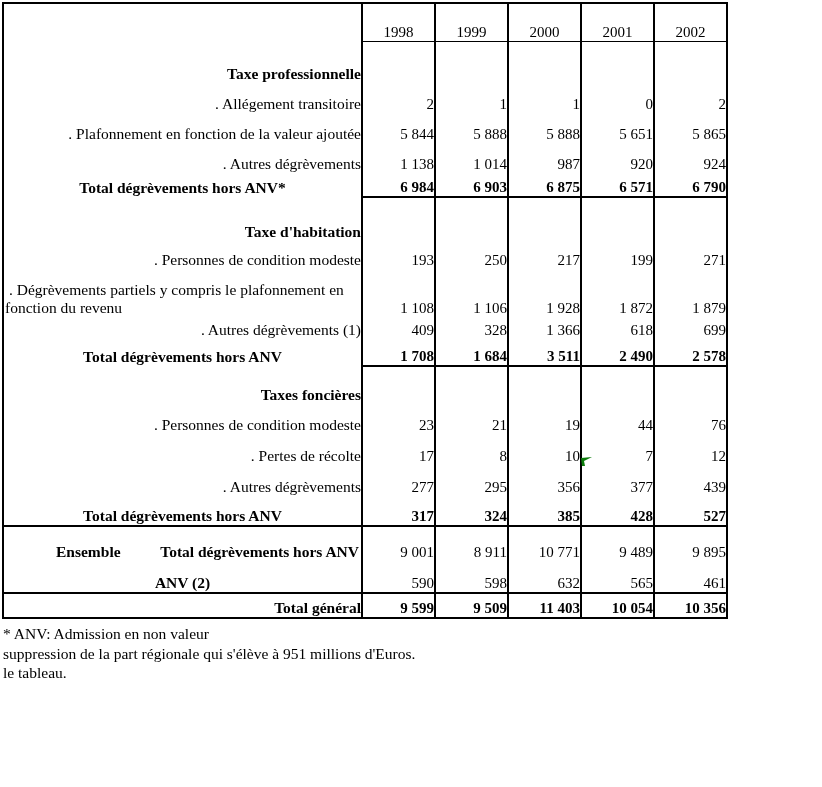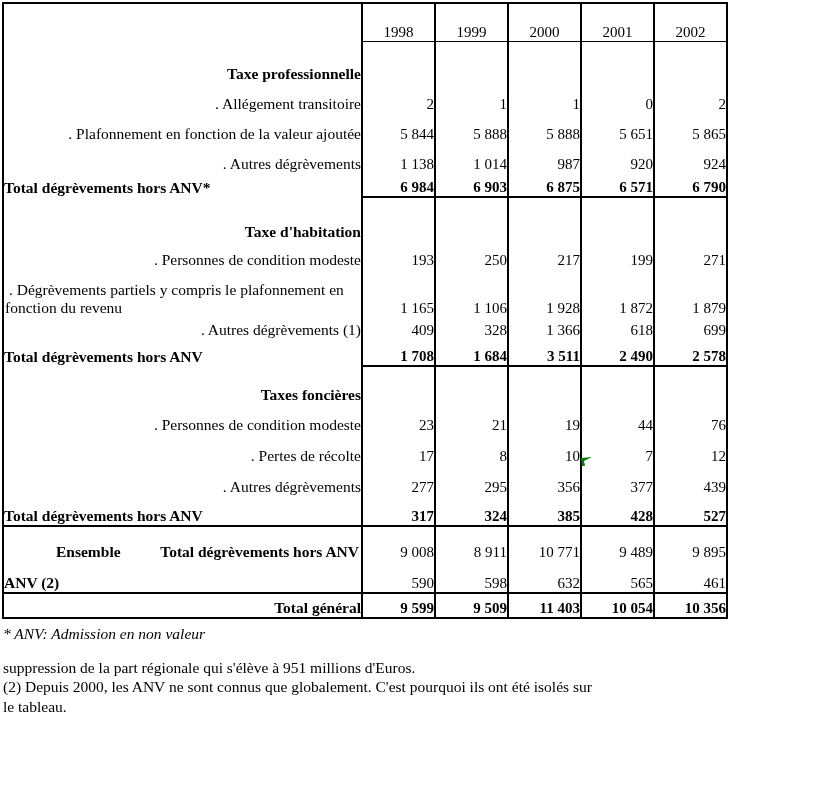--- a/index.html
+++ b/index.html
@@ -11,32 +11,32 @@
     position:absolute; left:2px; top:2px; width:724px;
     border-collapse:collapse; table-layout:fixed;
     border:2px solid #000; font-size:15.5px;padding-left:28px;
   }
   table.tbl td { padding:0; vertical-align:bottom; overflow:hidden; }
   
   td.v  { border-left:2px solid #000; text-align:right; padding:0 5px 4px 0; font-size:15px; }
   td.yh { border-left:2px solid #000; border-bottom:1px solid #000;
           text-align:center; vertical-align:middle; font-size:15px; }
   td.lbl  { padding-left:5px;  padding-bottom:4px;text-align:right; }
-  td.lblr { text-align:left; padding-right:2px; padding-bottom:4px; }
+  td.lblr { text-align:center; padding-right:2px; padding-bottom:4px; }
   td.lbl2 { padding-bottom:3px; }
   .l1 { padding-left:5px; }
   .l2 { padding-left:1px; }
   .b  { font-weight:bold; }
   td.vb2 { border-bottom:2px solid #000; }  
   td.lb2 { border-bottom:2px solid #000; }  
   .ens-flex { display:flex; justify-content:space-between;
               padding-left:52px; padding-right:2px; font-weight:bold;margin-top:14px; }
   .footnotes { position:absolute; left:3px; top:624px; width:640px;
                font-size:15.5px; line-height:19.5px; }
-  .footnotes .fl1 { margin-bottom:14px;font-style:italic; }
+  .footnotes .fl1 { margin-bottom:0; }
   .marker { position:absolute; left:581px; top:457px; width:11px; height:9px; line-height:0; }
 </style>
 </head>
 <body>
 
 <div class="page">
 
   <table class="tbl">
     <colgroup>
       <col style="width:359px">
@@ -112,21 +112,21 @@
       <td class="v">250</td>
       <td class="v">217</td>
       <td class="v">199</td>
       <td class="v">271</td>
     </tr>
     <tr style="height:48px">
       <td class="lbl2">
         <div class="l1">. Dégrèvements partiels y compris le plafonnement en</div>
         <div class="l2">fonction du revenu</div>
       </td>
-      <td class="v">1 165</td>
+      <td class="v">1 108</td>
       <td class="v">1 106</td>
       <td class="v">1 928</td>
       <td class="v">1 872</td>
       <td class="v">1 879</td>
     </tr>
     <tr style="height:22px">
       <td class="lbl">. Autres dégrèvements (1)</td>
       <td class="v">409</td>
       <td class="v">328</td>
       <td class="v">1 366</td>
@@ -183,21 +183,21 @@
       <td class="v b vb2">527</td>
     </tr>
 
     <tr style="height:35px">
       <td>
         <div class="ens-flex">
           <span>Ensemble</span>
           <span>Total dégrèvements hors ANV</span>
         </div>
       </td>
-      <td class="v">9 008</td>
+      <td class="v">9 001</td>
       <td class="v">8 911</td>
       <td class="v">10 771</td>
       <td class="v">9 489</td>
       <td class="v">9 895</td>
     </tr>
     <tr style="height:32px">
       <td class="lblr b lb2">ANV (2)</td>
       <td class="v vb2">590</td>
       <td class="v vb2">598</td>
       <td class="v vb2">632</td>
@@ -218,17 +218,16 @@
 
   <div class="marker">
     <svg width="11" height="9" viewBox="0 0 11 9">
       <polygon points="0,1 11,0 3,4 4,9 1,9" fill="#0b7c0b"></polygon>
     </svg>
   </div>
 
   <div class="footnotes">
     <div class="fl1">* ANV: Admission en non valeur</div>
     <div> suppression de la part régionale qui s'élève à 951 millions d'Euros.</div>
-    <div>(2) Depuis 2000, les ANV ne sont connus que globalement. C'est pourquoi ils ont été isolés sur</div>
     <div>le tableau.</div>
   </div>
 
 </div>
 
 </body></html>

